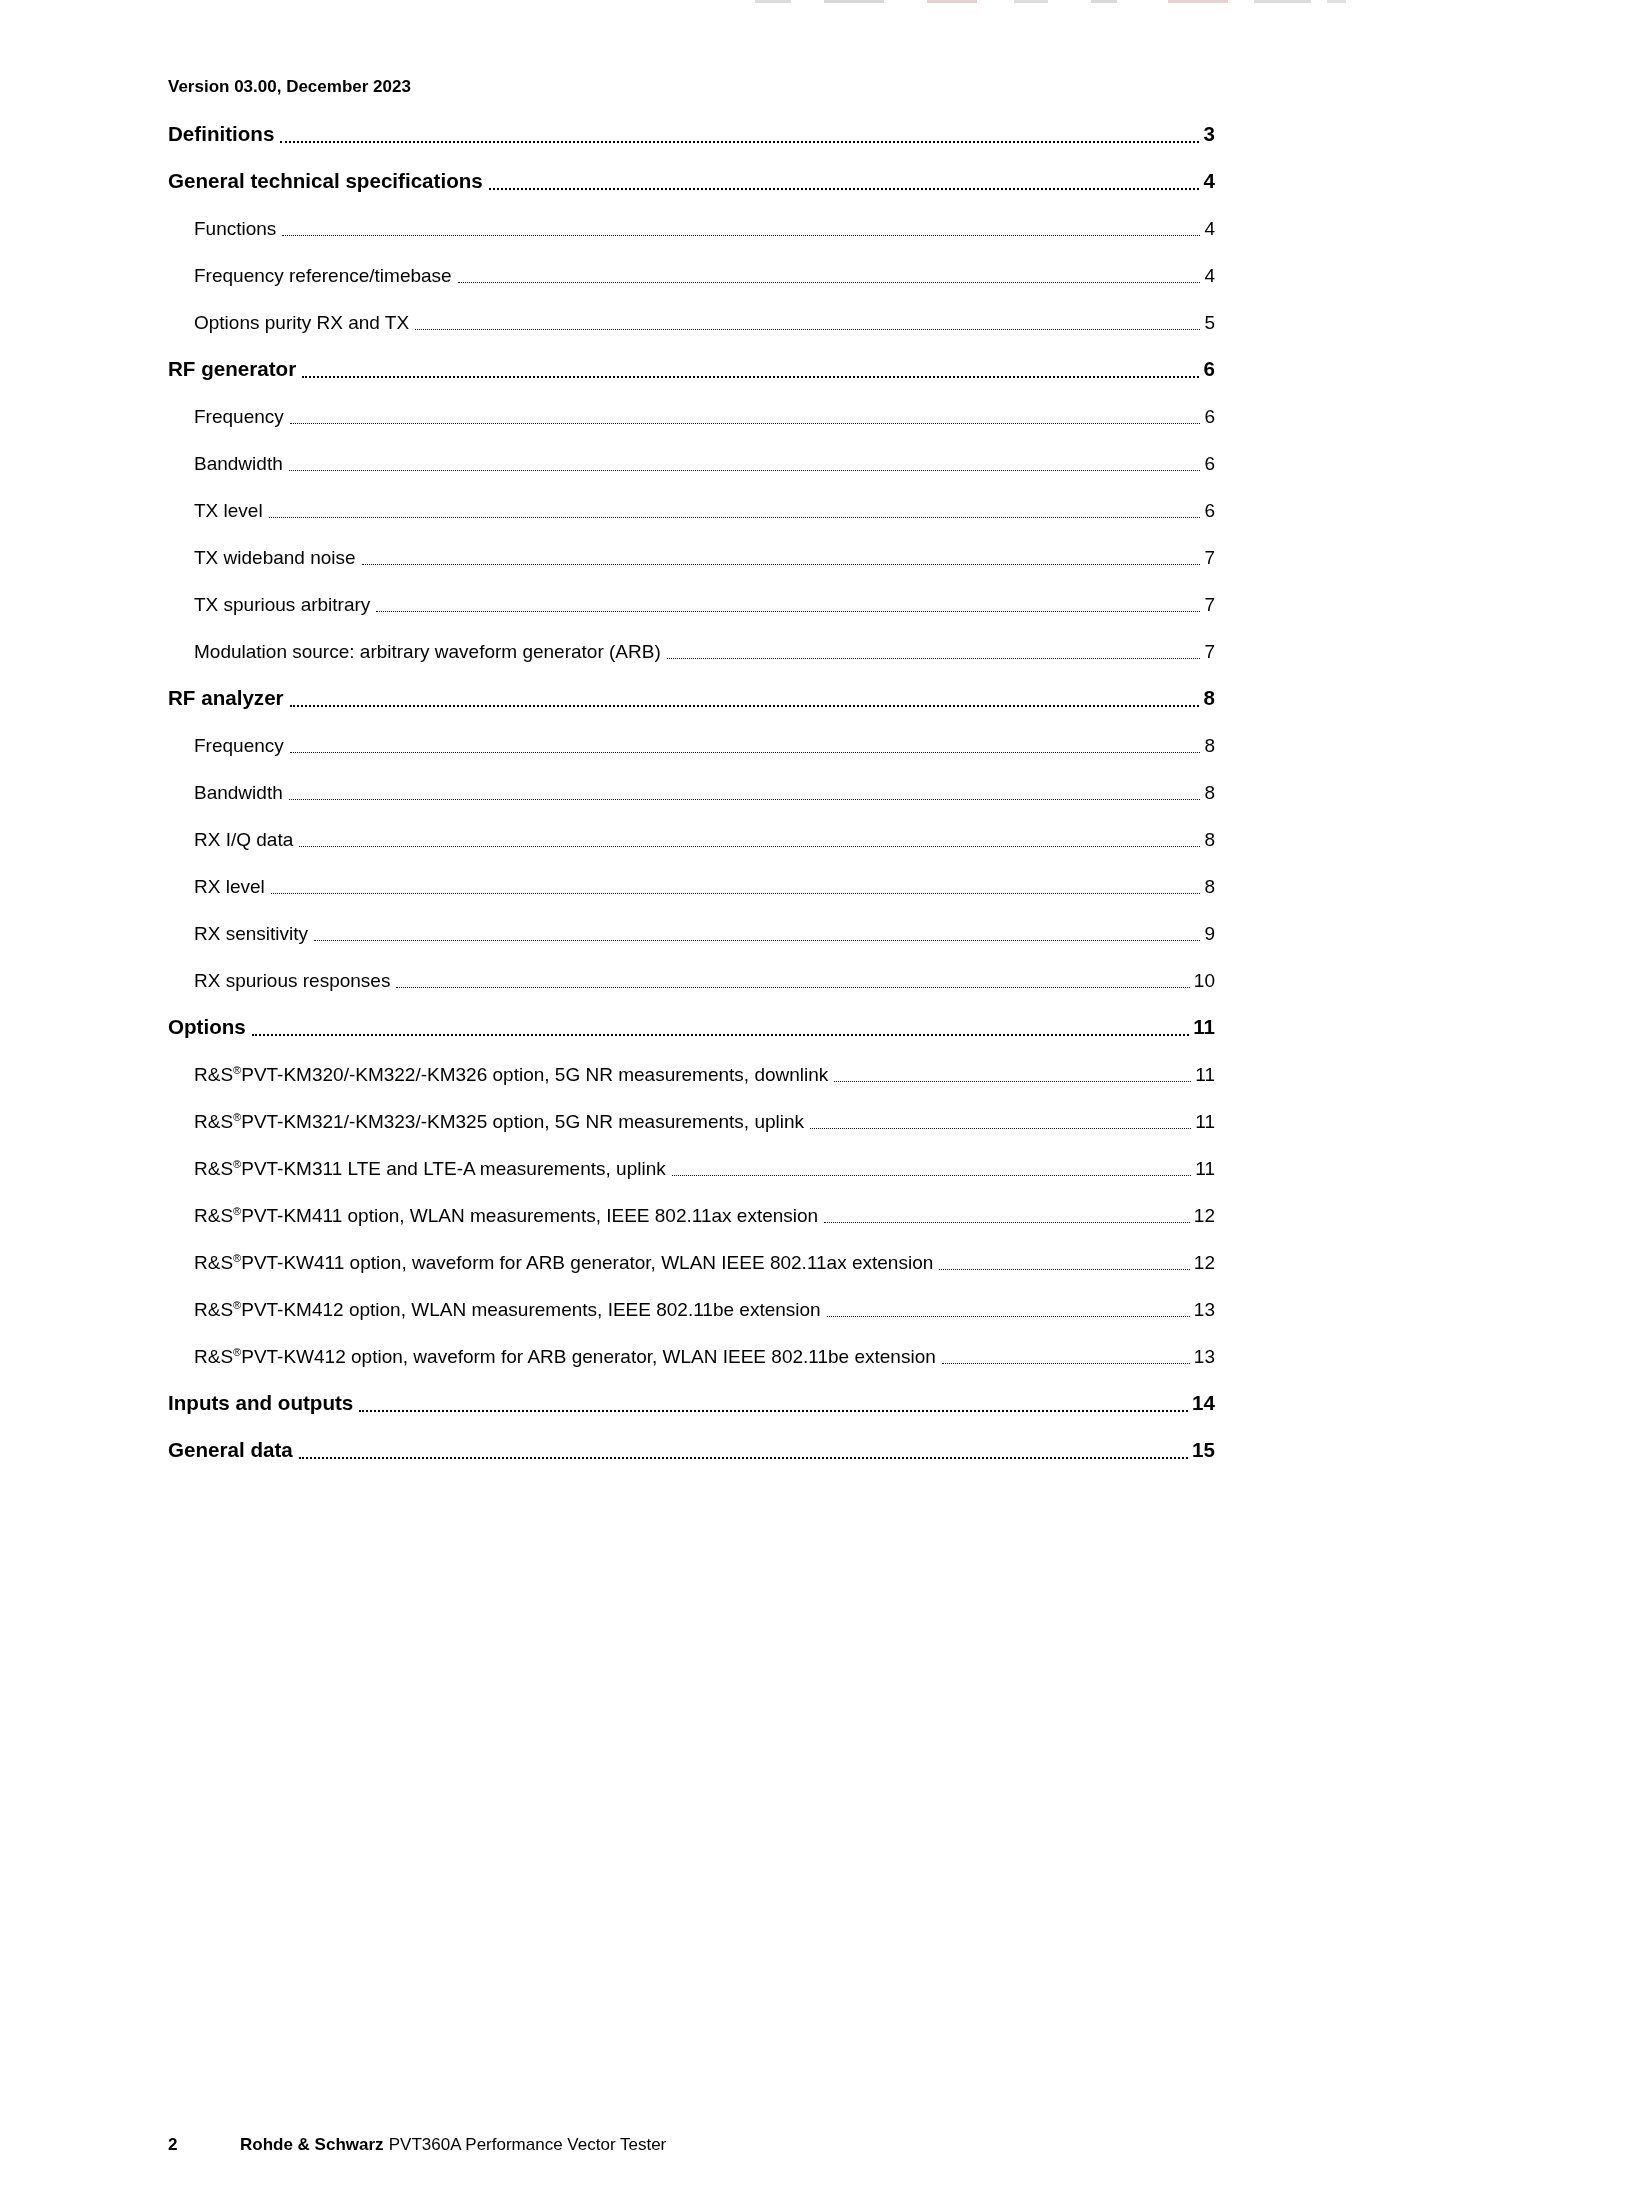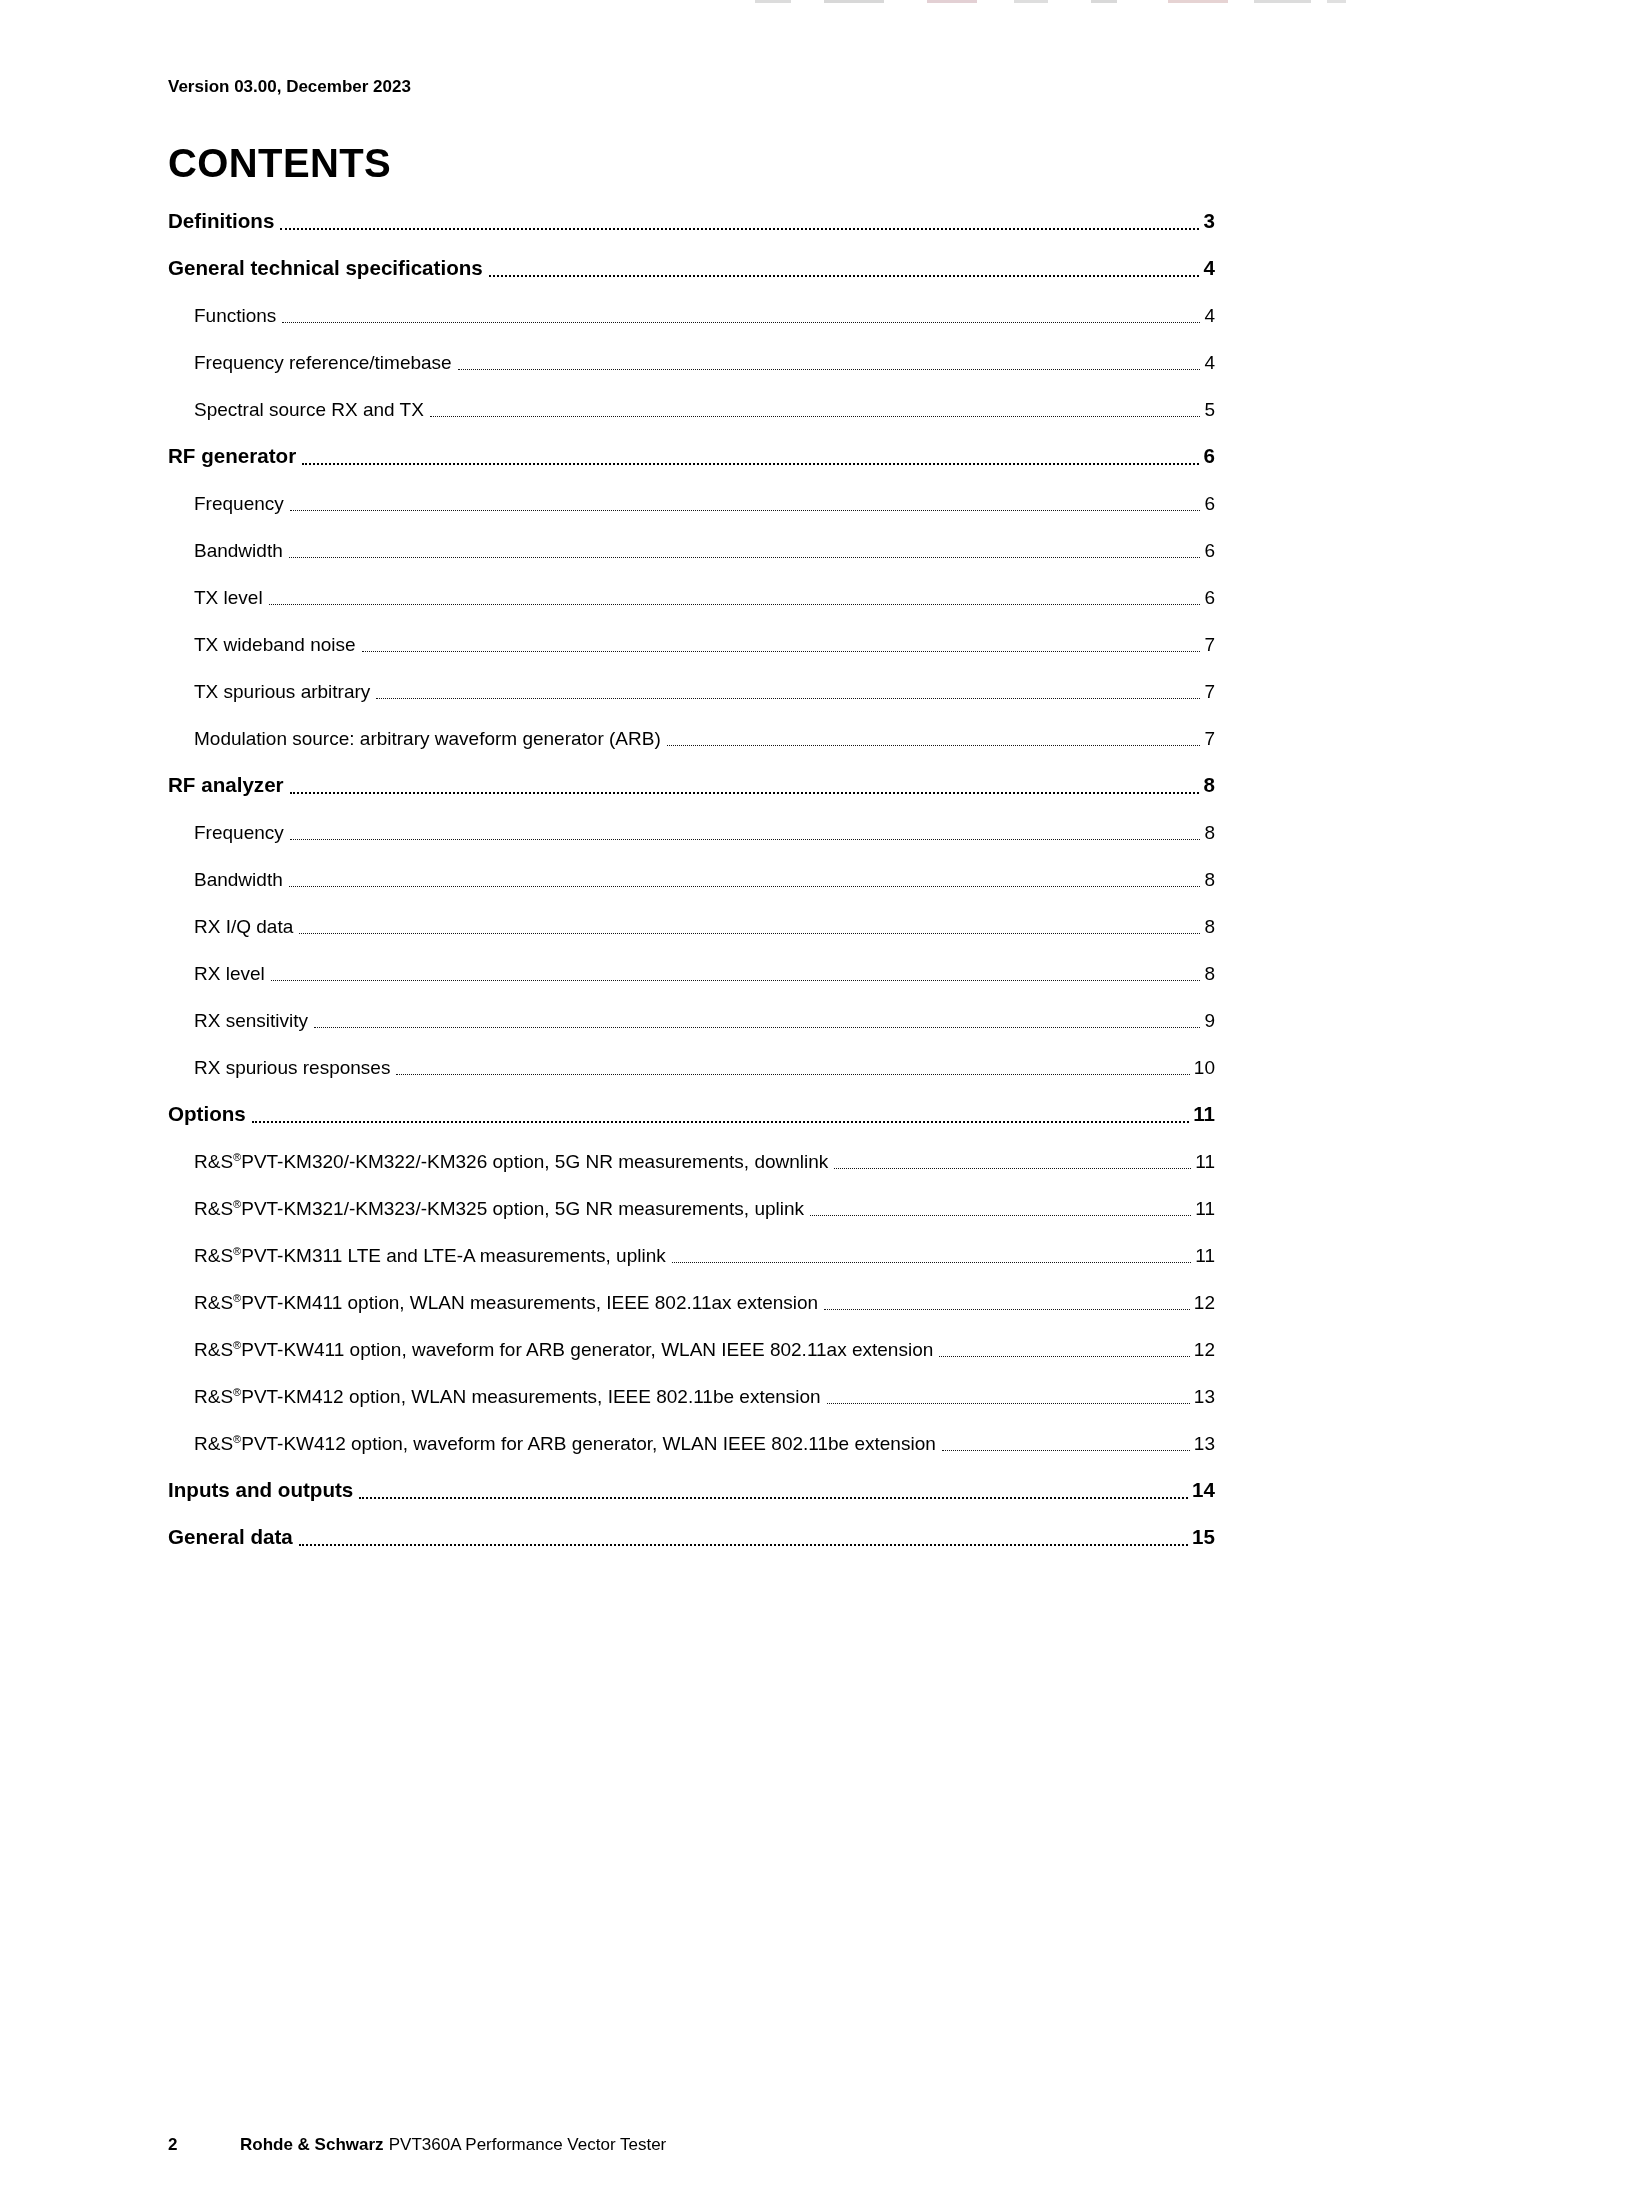--- a/index.html
+++ b/index.html
@@ -65,21 +65,20 @@
       <div style="left: 927px; width: 50px; background: rgb(227, 208, 212);"></div>
       <div style="left: 1014px; width: 34px; background: rgb(222, 222, 222);"></div>
       <div style="left: 1091px; width: 26px; background: rgb(217, 217, 217);"></div>
       <div style="left: 1168px; width: 60px; background: rgb(230, 211, 211);"></div>
       <div style="left: 1254px; width: 57px; background: rgb(220, 220, 220);"></div>
       <div style="left: 1327px; width: 19px; background: rgb(224, 224, 224);"></div>
     </div>
 
   <div class="version-line">Version 03.00, December 2023</div>
 
-  <h1 class="contents-title">CONTENTS</h1>
 
   <div class="toc">
       <div class="toc-row level-1">
         <span class="toc-label">Definitions</span>
         <span class="leader"></span>
         <span class="toc-page">3</span>
       </div>
       <div class="toc-row level-1">
         <span class="toc-label">General technical specifications</span>
         <span class="leader"></span>
@@ -89,21 +88,21 @@
         <span class="toc-label">Functions</span>
         <span class="leader"></span>
         <span class="toc-page">4</span>
       </div>
       <div class="toc-row level-2">
         <span class="toc-label">Frequency reference/timebase</span>
         <span class="leader"></span>
         <span class="toc-page">4</span>
       </div>
       <div class="toc-row level-2">
-        <span class="toc-label">Spectral source RX and TX</span>
+        <span class="toc-label">Options purity RX and TX</span>
         <span class="leader"></span>
         <span class="toc-page">5</span>
       </div>
       <div class="toc-row level-1">
         <span class="toc-label">RF generator</span>
         <span class="leader"></span>
         <span class="toc-page">6</span>
       </div>
       <div class="toc-row level-2">
         <span class="toc-label">Frequency</span>

